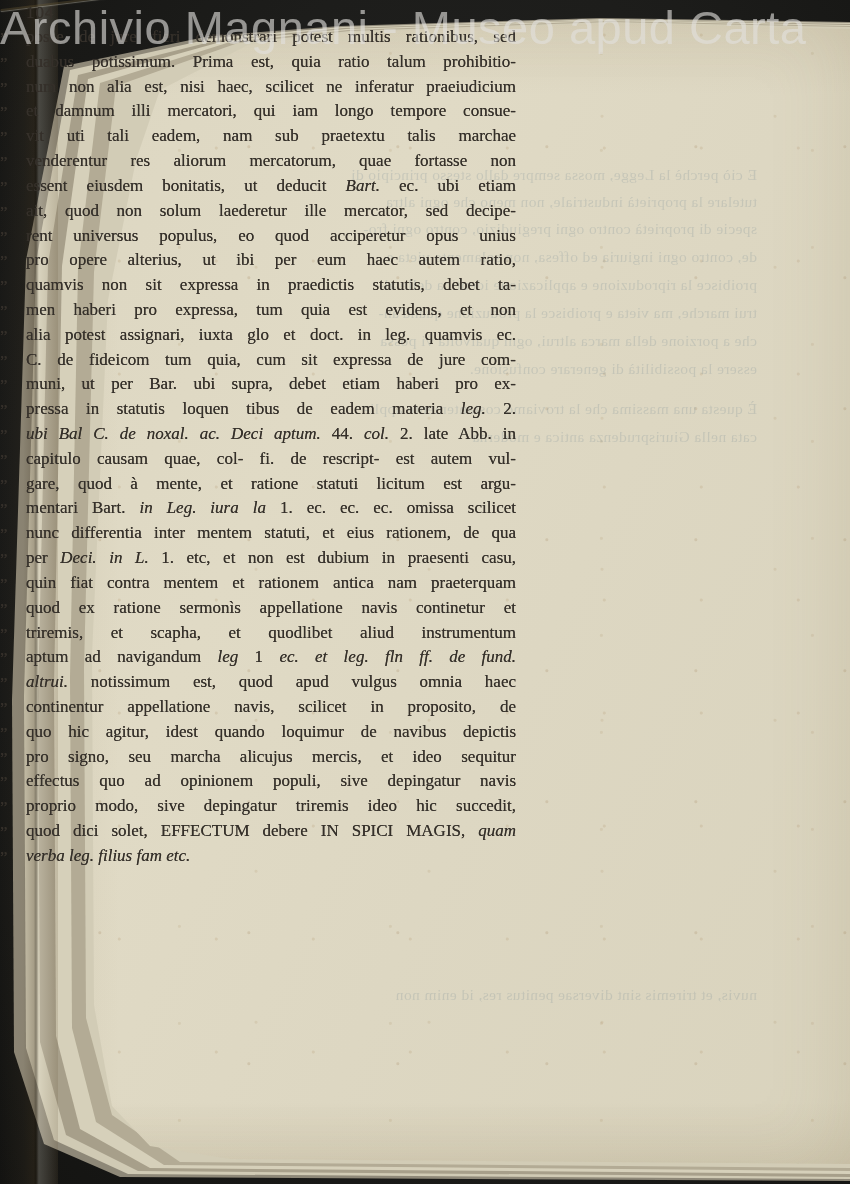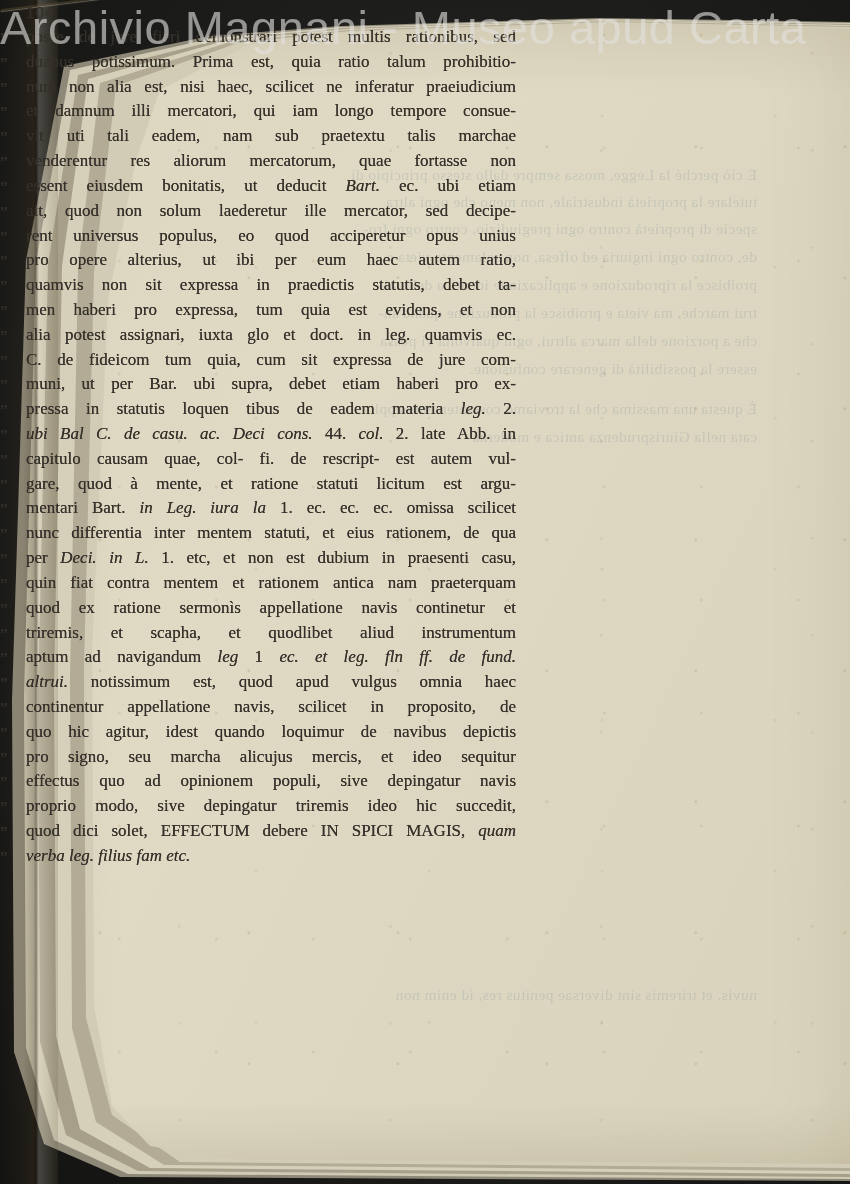--- a/index.html
+++ b/index.html
@@ -165,21 +165,21 @@
     <div class="line">
         <span class="q">”</span>
         <span class="t"><span>muni, ut per Bar. ubi supra, debet etiam haberi pro ex-</span></span>
       </div>
     <div class="line">
         <span class="q">”</span>
         <span class="t"><span>pressa in statutis loquen tibus de eadem materia </span><i>leg.</i><span> 2.</span></span>
       </div>
     <div class="line">
         <span class="q">”</span>
-        <span class="t"><span></span><i>ubi Bal C. de casu. ac. Deci cons.</i><span> 44. </span><i>col.</i><span> 2. late Abb. in</span></span>
+        <span class="t"><span></span><i>ubi Bal C. de noxal. ac. Deci aptum.</i><span> 44. </span><i>col.</i><span> 2. late Abb. in</span></span>
       </div>
     <div class="line">
         <span class="q">”</span>
         <span class="t"><span>capitulo causam quae, col- fi. de rescript- est autem vul-</span></span>
       </div>
     <div class="line">
         <span class="q">”</span>
         <span class="t"><span>gare, quod à mente, et ratione statuti licitum est argu-</span></span>
       </div>
     <div class="line">

